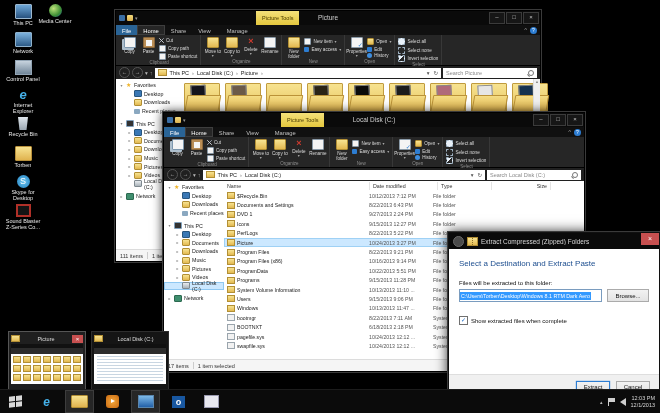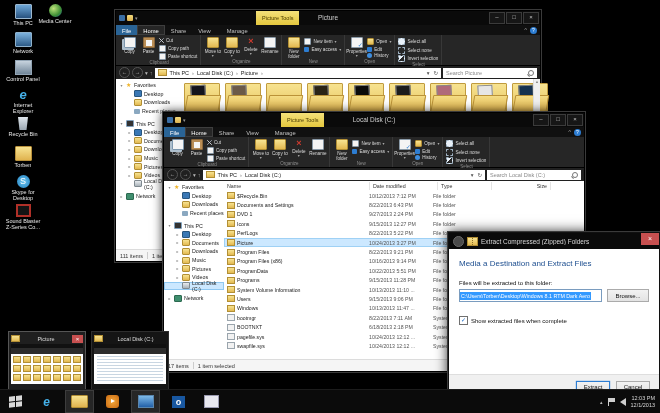--- a/index.html
+++ b/index.html
@@ -927,21 +927,21 @@
   </div>
 
 <div class="dialog">
   <div class="dlg-titlebar">
     <span class="dlg-sysicon"></span>
     <span class="dlg-zip"></span>
     <span class="dlg-title">Extract Compressed (Zipped) Folders</span>
     <span class="dlg-close">×</span>
   </div>
   <div class="dlg-body">
-    <div class="dlg-heading">Media a Destination and Extract Files</div>
+    <div class="dlg-heading">Select a Destination and Extract Paste</div>
     <div class="dlg-label">Files will be extracted to this folder:</div>
     <div class="dlg-input-row">
       <div class="dlg-input">
         <span class="selhl">C:\Users\Torben\Desktop\Windows 8.1 RTM Dark Aero</span>
       </div>
       <button class="btn browse">Browse...</button>
     </div>
     <div class="dlg-check">
       <span class="cbox">✓</span>
       <span>Show extracted files when complete</span>

